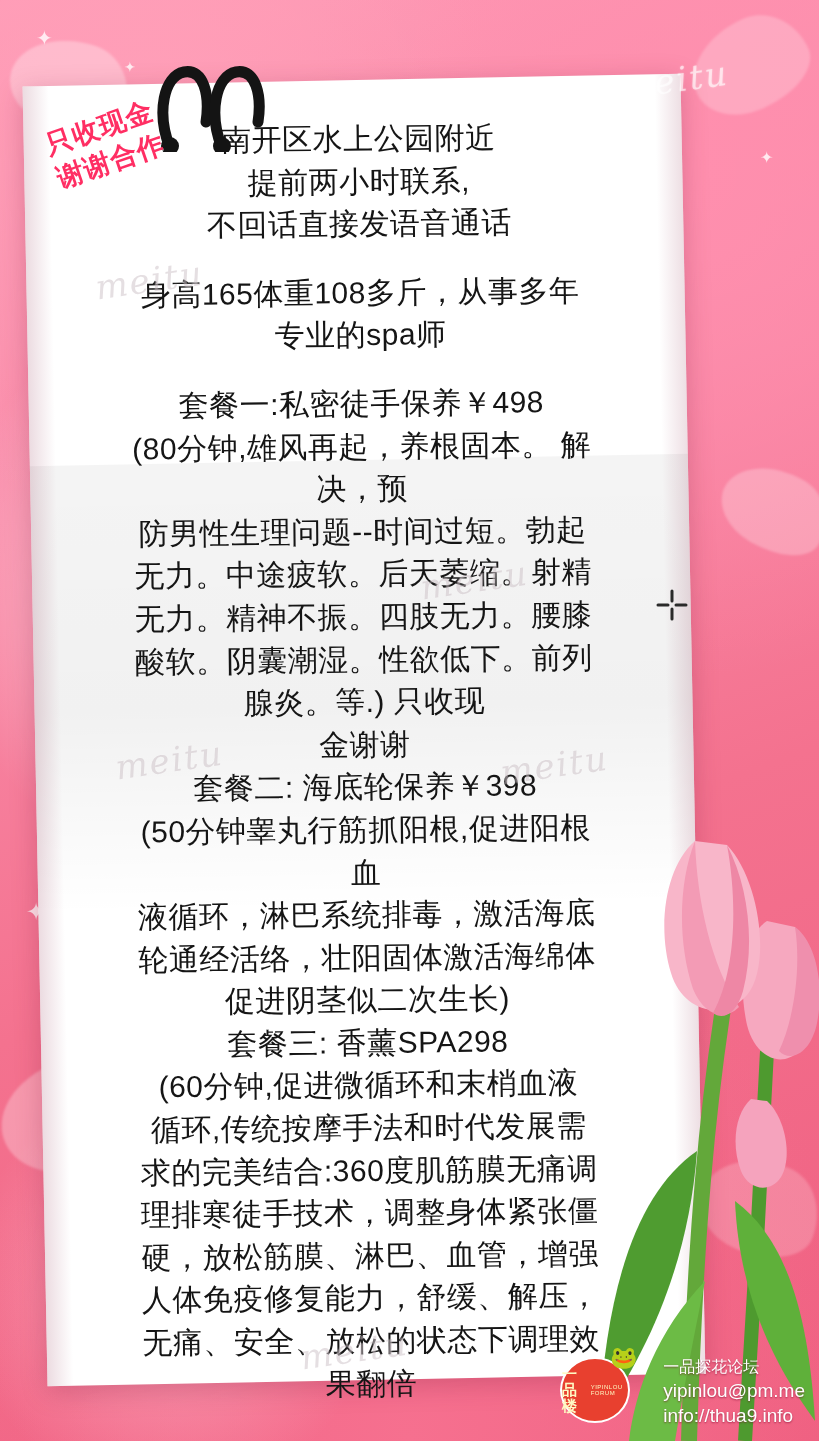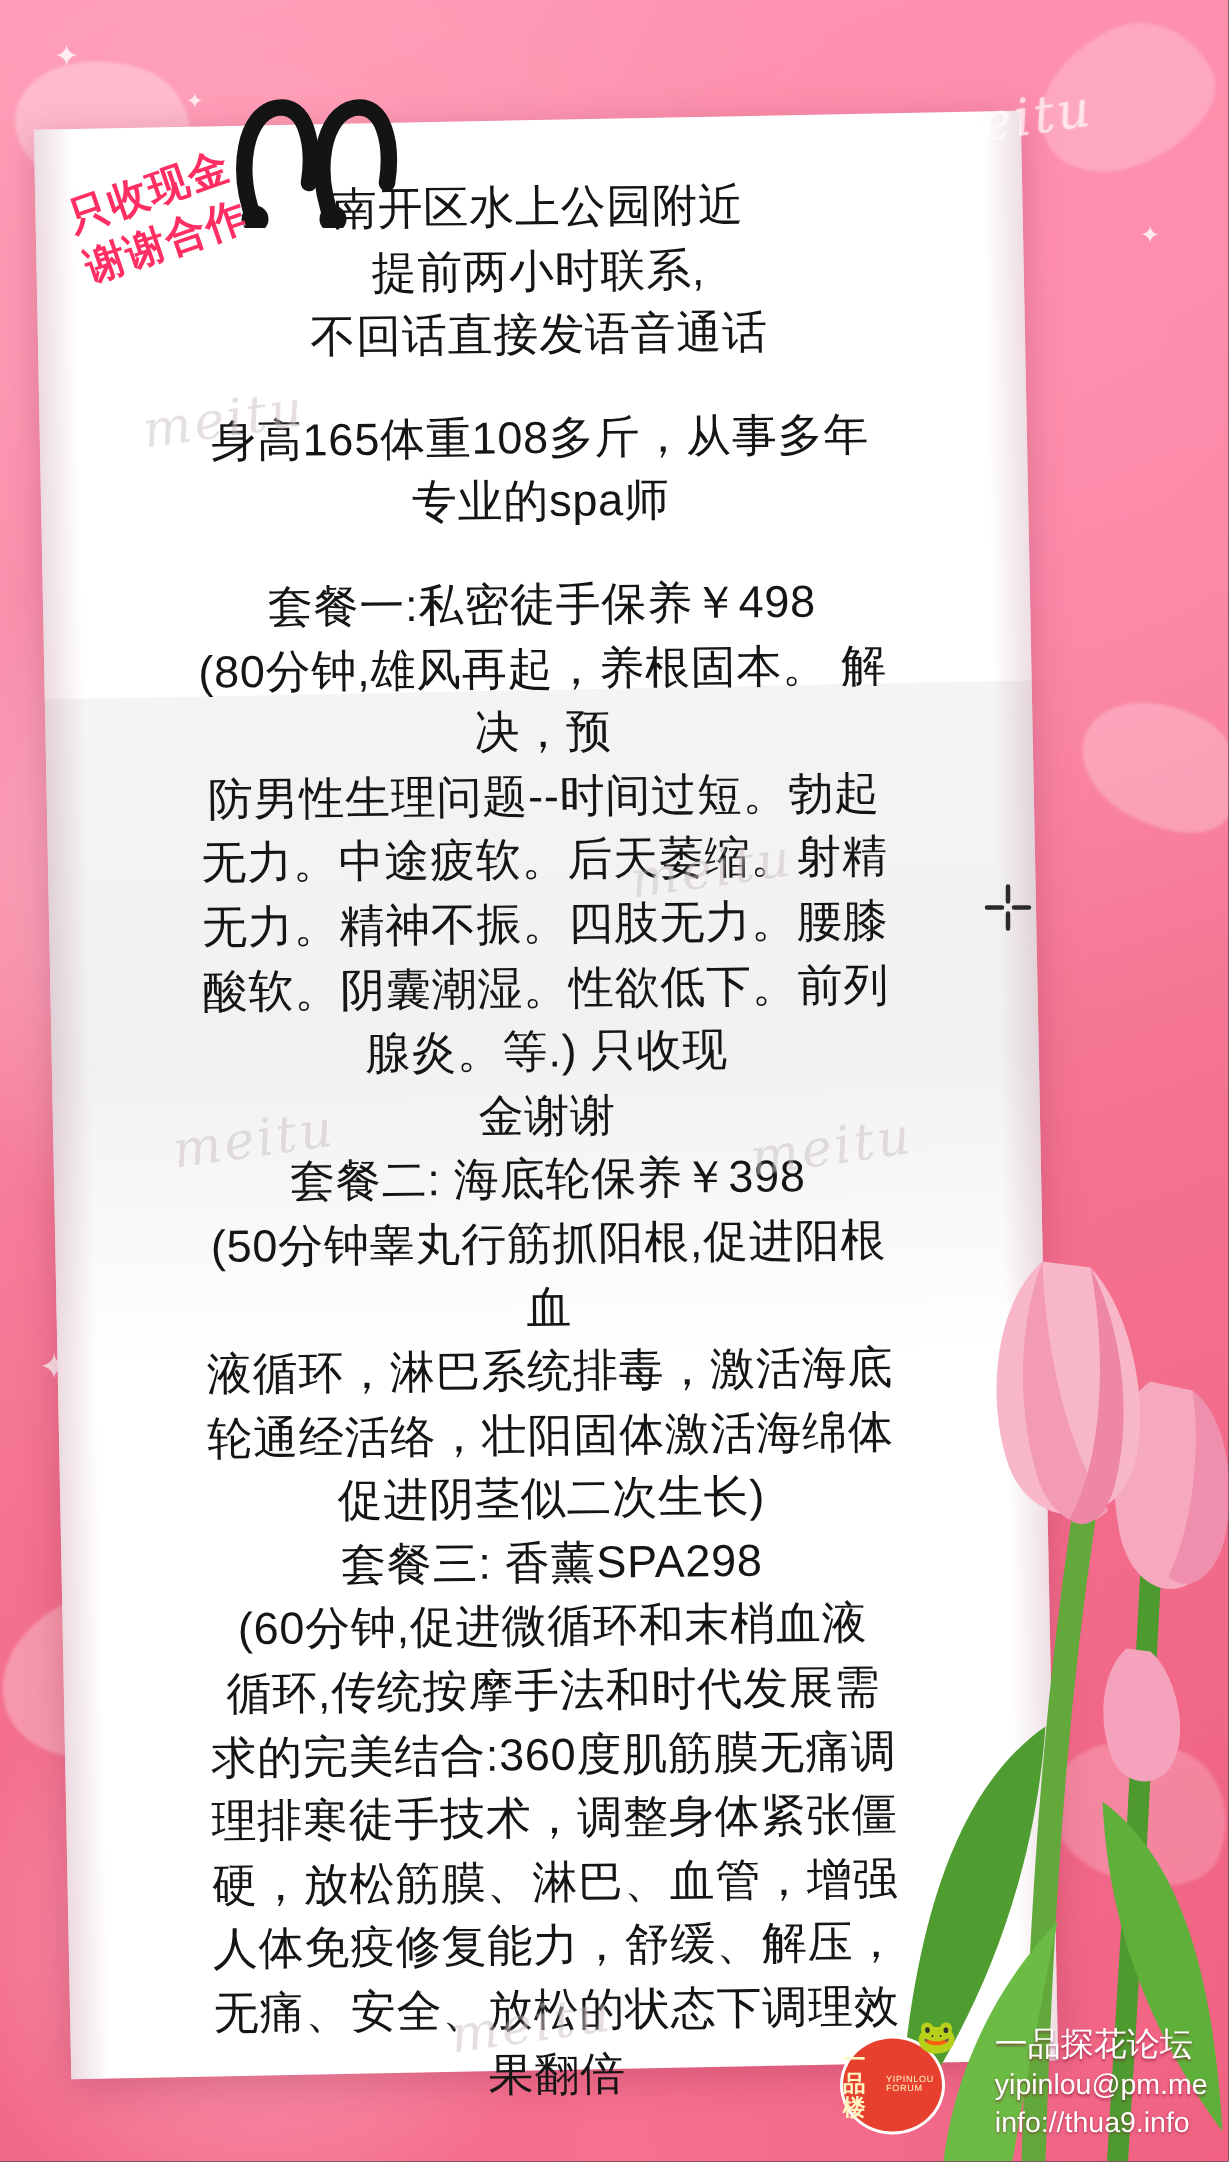--- a/index.html
+++ b/index.html
@@ -158,21 +158,21 @@
     position: absolute;
     right: 14px;
     bottom: 12px;
     z-index: 9;
     text-align: left;
     color: #ffffff;
     font-size: 19px;
     line-height: 1.35;
     text-shadow: 0 1px 2px rgba(120,0,40,0.6);
   }
-  .footer .brand { font-size: 22px; }
+  .footer .brand { font-size: 16px; }
   .stamp {
     position: absolute;
     right: 185px;
     bottom: 16px;
     width: 74px;
     height: 74px;
     z-index: 9;
   }
   .stamp-circle {
     position: absolute;

